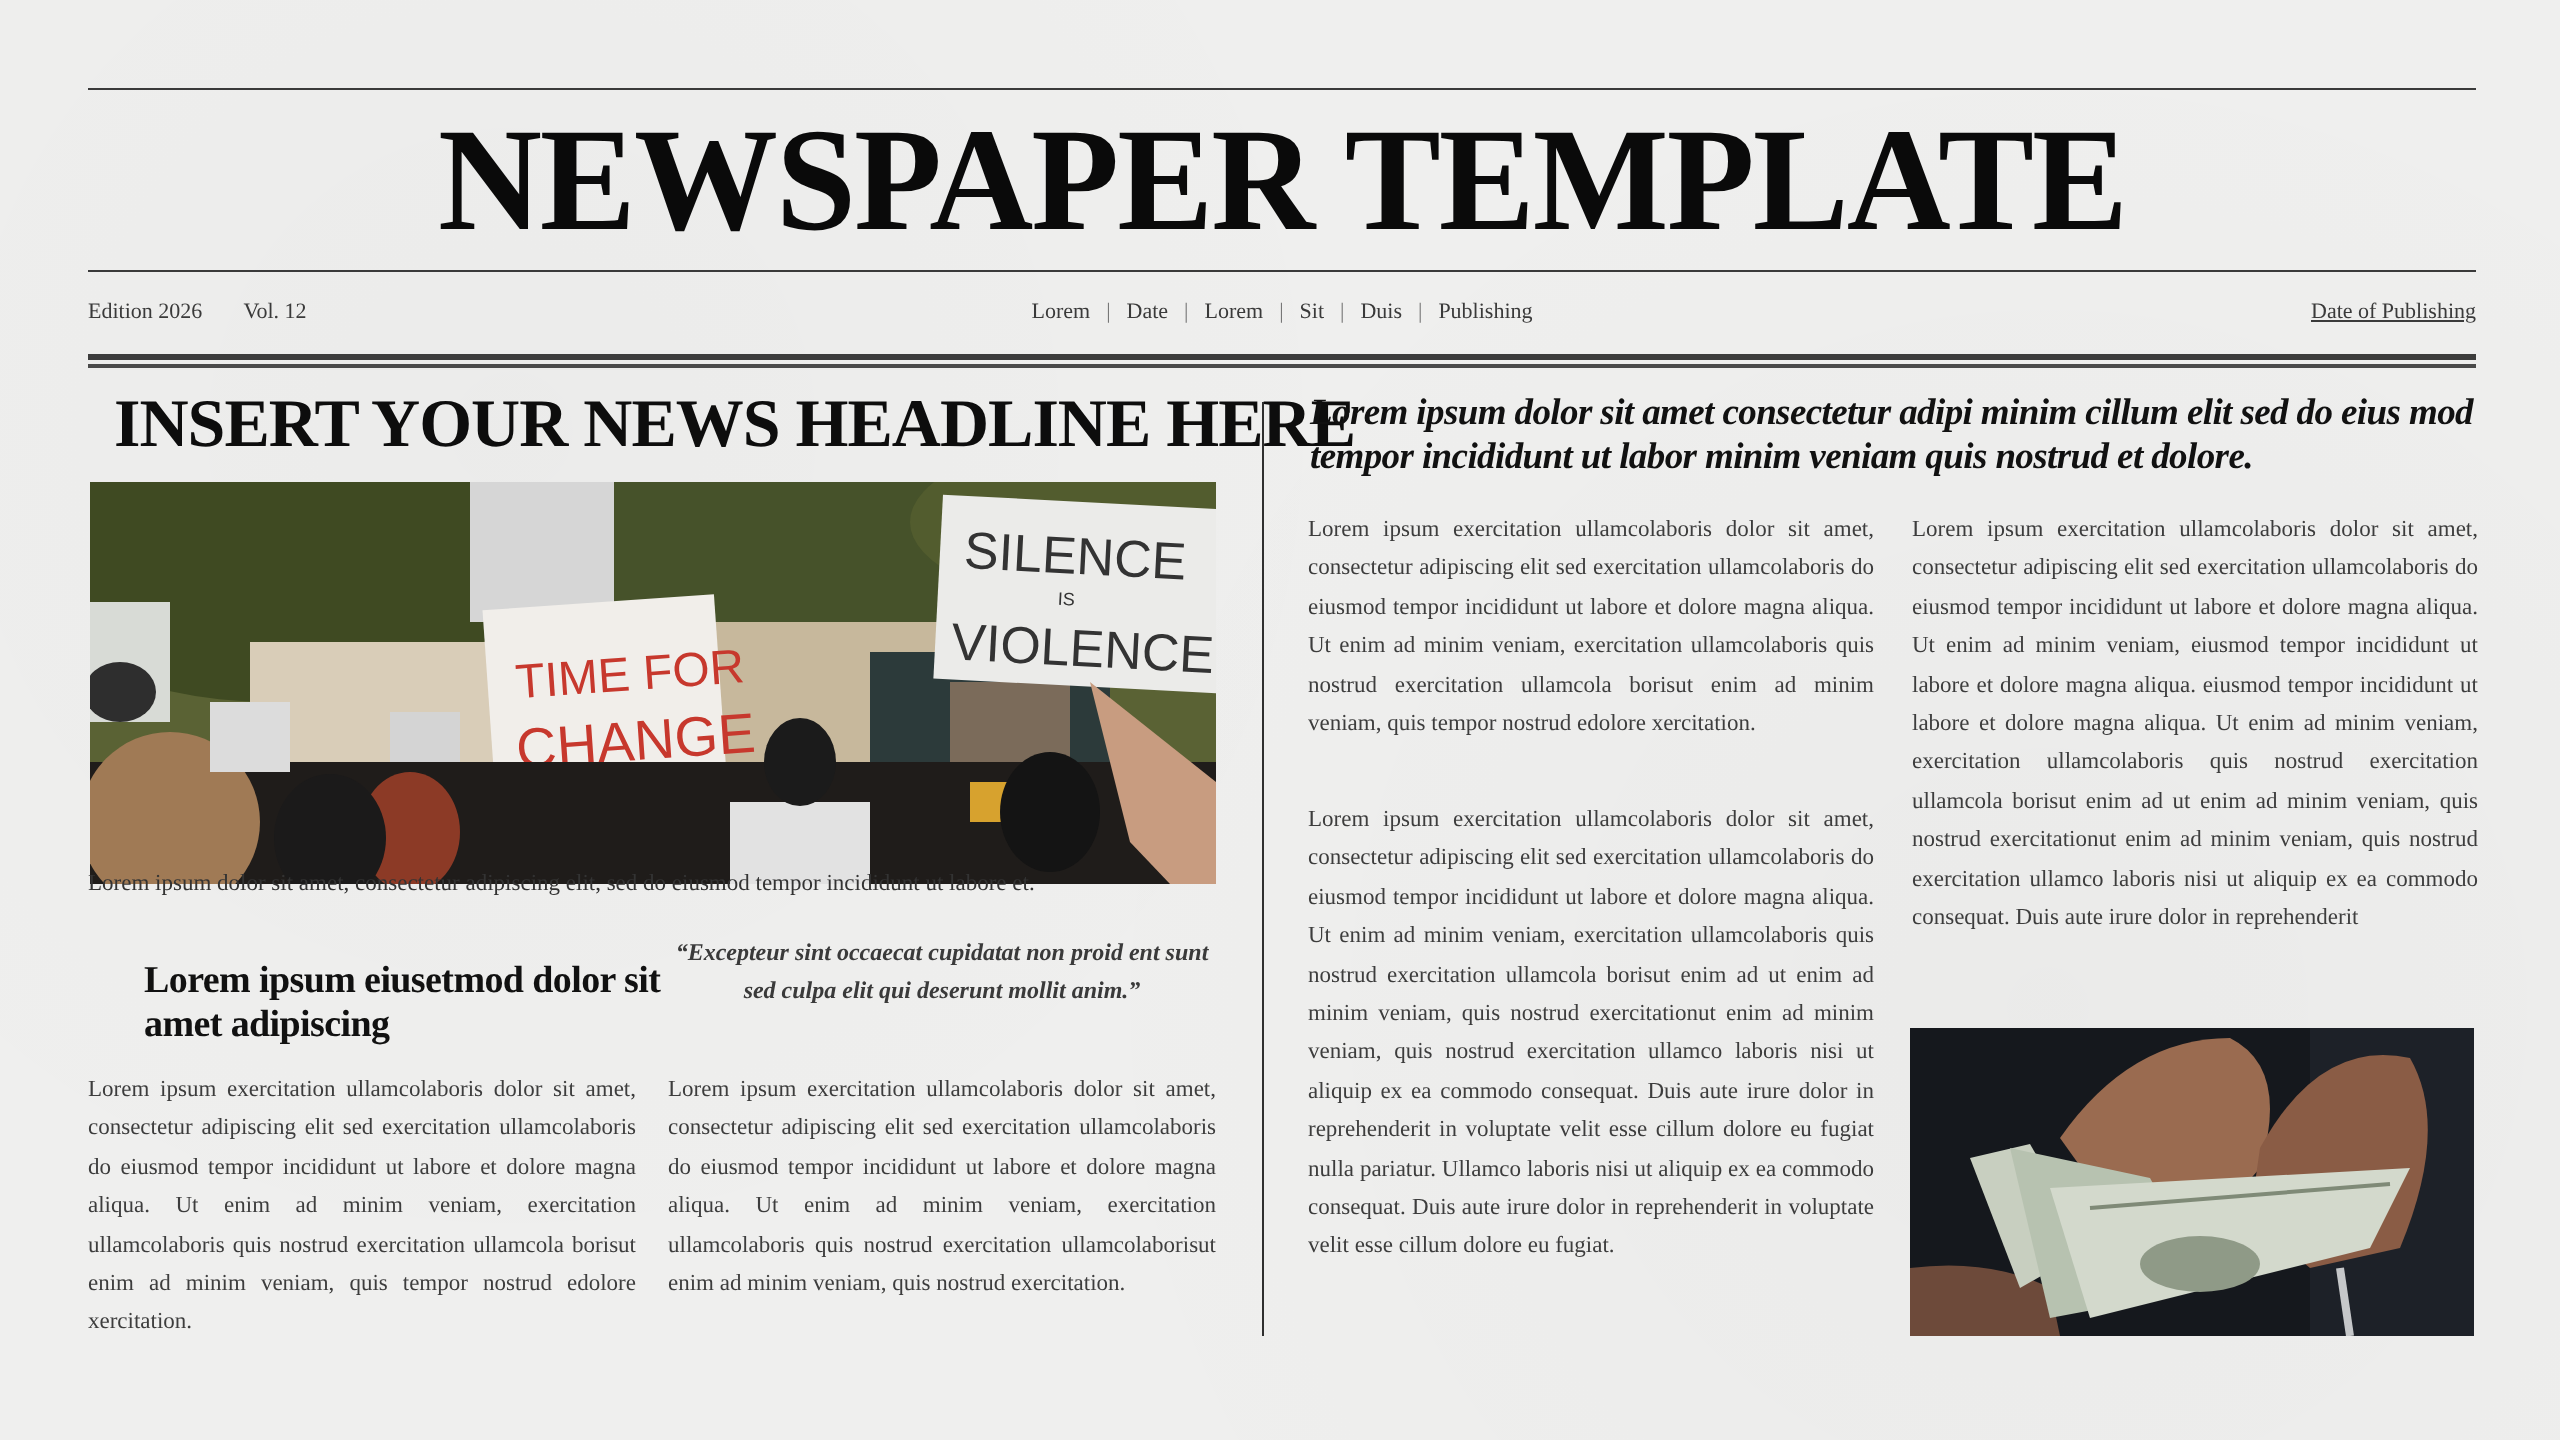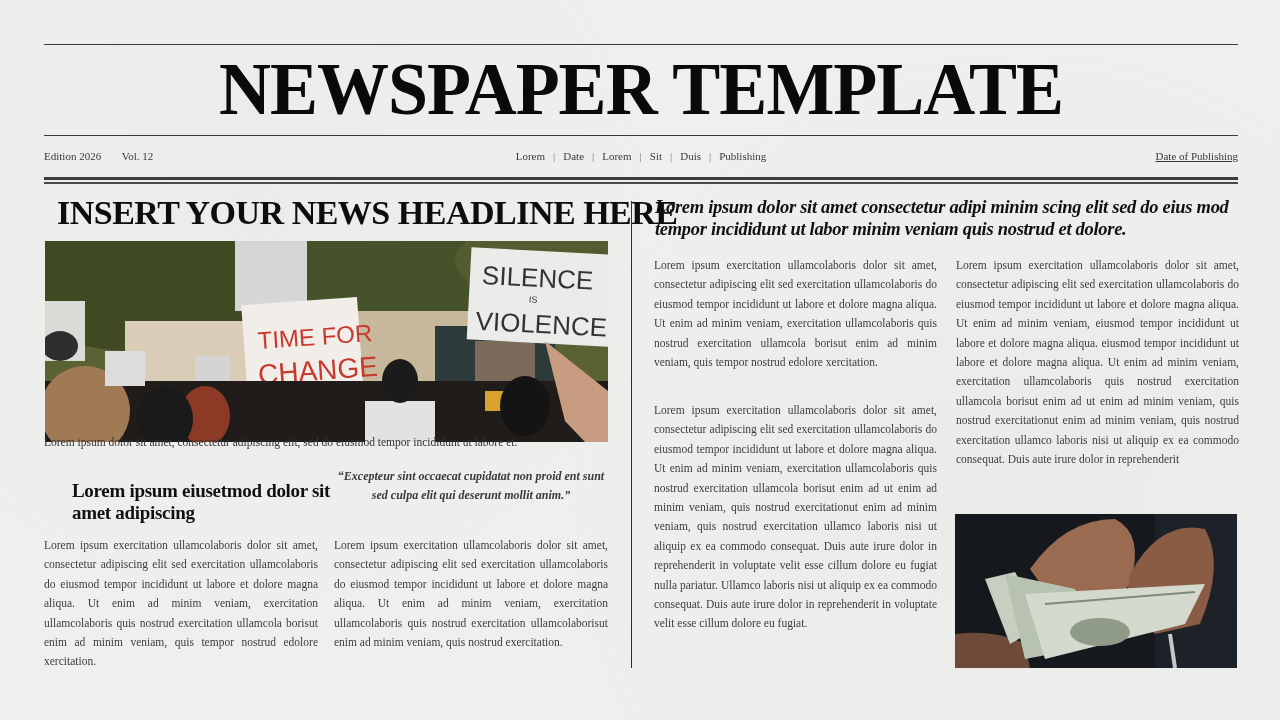--- a/index.html
+++ b/index.html
@@ -147,21 +147,21 @@
 <div class="abs caption">Lorem ipsum dolor sit amet, consectetur adipiscing elit, sed do eiusmod tempor incididunt ut labore et.</div>
 
 <div class="abs subhead">Lorem ipsum eiusetmod dolor sit amet adipiscing</div>
 <div class="abs pullquote">“Excepteur sint occaecat cupidatat non proid ent sunt sed culpa elit qui deserunt mollit anim.”</div>
 
 <div class="abs body-text col-l1">Lorem ipsum exercitation ullamcolaboris dolor sit amet, consectetur adipiscing elit sed exercitation ullamcolaboris do eiusmod tempor incididunt ut labore et dolore magna aliqua. Ut enim ad minim veniam, exercitation ullamcolaboris quis nostrud exercitation ullamcola borisut enim ad minim veniam, quis tempor nostrud edolore xercitation.</div>
 <div class="abs body-text col-l2">Lorem ipsum exercitation ullamcolaboris dolor sit amet, consectetur adipiscing elit sed exercitation ullamcolaboris do eiusmod tempor incididunt ut labore et dolore magna aliqua. Ut enim ad minim veniam, exercitation ullamcolaboris quis nostrud exercitation ullamcolaborisut enim ad minim veniam, quis nostrud exercitation.</div>
 
 <div class="abs vdivider"></div>
 
-<div class="abs deck">Lorem ipsum dolor sit amet consectetur adipi minim scing elit sed do eius mod tempor incididunt ut labor minim veniam quis nostrud et dolore.</div>
+<div class="abs deck">Lorem ipsum dolor sit amet consectetur adipi minim cillum elit sed do eius mod tempor incididunt ut labor minim veniam quis nostrud et dolore.</div>
 
 <div class="abs body-text col-r1">Lorem ipsum exercitation ullamcolaboris dolor sit amet, consectetur adipiscing elit sed exercitation ullamcolaboris do eiusmod tempor incididunt ut labore et dolore magna aliqua. Ut enim ad minim veniam, exercitation ullamcolaboris quis nostrud exercitation ullamcola borisut enim ad minim veniam, quis tempor nostrud edolore xercitation.</div>
 <div class="abs body-text col-r1b">Lorem ipsum exercitation ullamcolaboris dolor sit amet, consectetur adipiscing elit sed exercitation ullamcolaboris do eiusmod tempor incididunt ut labore et dolore magna aliqua. Ut enim ad minim veniam, exercitation ullamcolaboris quis nostrud exercitation ullamcola borisut enim ad ut enim ad minim veniam, quis nostrud exercitationut enim ad minim veniam, quis nostrud exercitation ullamco laboris nisi ut aliquip ex ea commodo consequat. Duis aute irure dolor in reprehenderit in voluptate velit esse cillum dolore eu fugiat nulla pariatur. Ullamco laboris nisi ut aliquip ex ea commodo consequat. Duis aute irure dolor in reprehenderit in voluptate velit esse cillum dolore eu fugiat.</div>
 <div class="abs body-text col-r2">Lorem ipsum exercitation ullamcolaboris dolor sit amet, consectetur adipiscing elit sed exercitation ullamcolaboris do eiusmod tempor incididunt ut labore et dolore magna aliqua. Ut enim ad minim veniam, eiusmod tempor incididunt ut labore et dolore magna aliqua. eiusmod tempor incididunt ut labore et dolore magna aliqua. Ut enim ad minim veniam, exercitation ullamcolaboris quis nostrud exercitation ullamcola borisut enim ad ut enim ad minim veniam, quis nostrud exercitationut enim ad minim veniam, quis nostrud exercitation ullamco laboris nisi ut aliquip ex ea commodo consequat. Duis aute irure dolor in reprehenderit</div>
 
 <div class="abs photo-money">
   <svg width="282" height="154" viewBox="0 0 282 154">
     <rect width="282" height="154" fill="#15181d"></rect>
     <rect x="200" y="0" width="82" height="154" fill="#1d2128"></rect>
 

